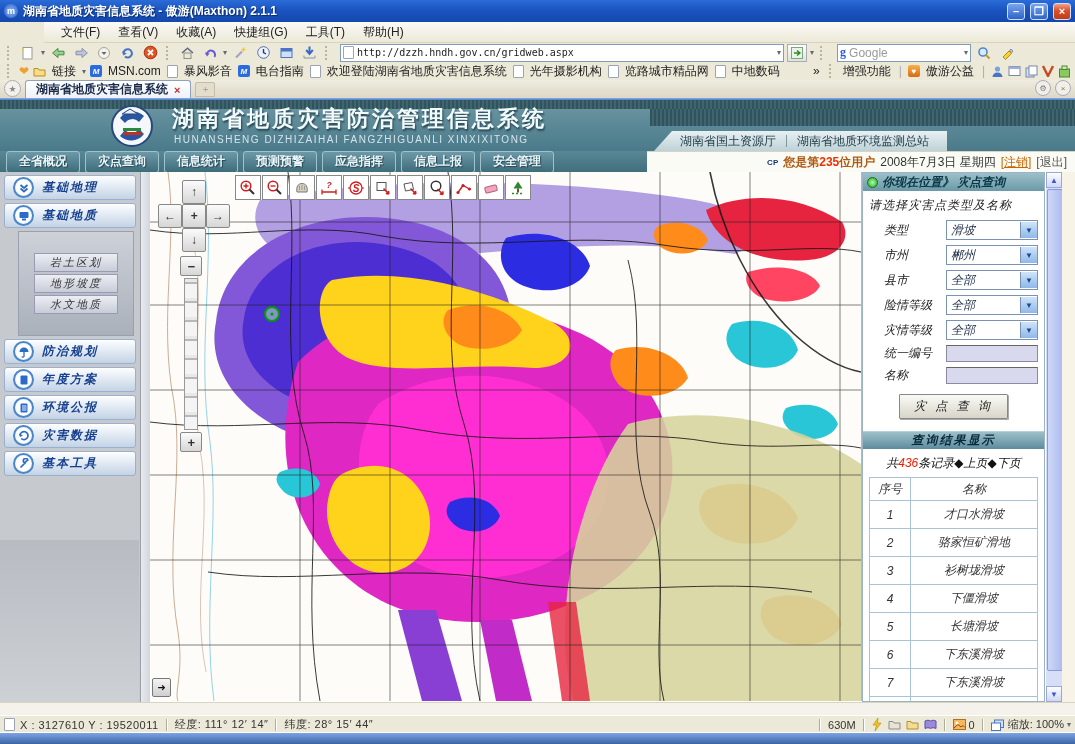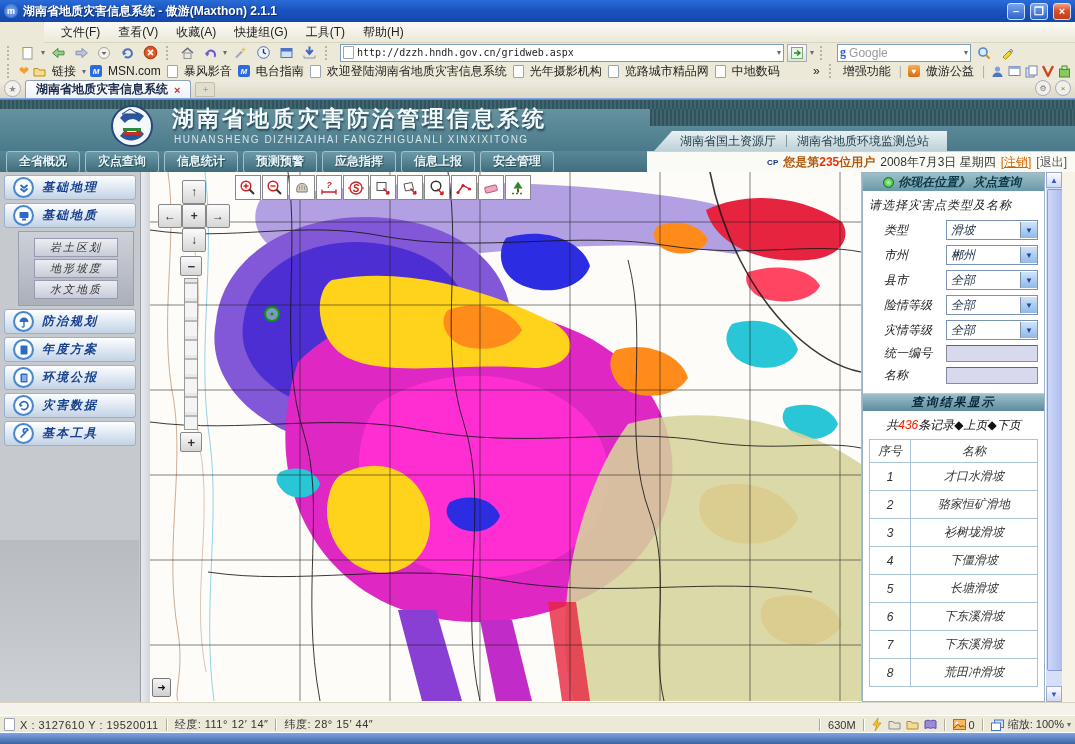--- a/index.html
+++ b/index.html
@@ -94,21 +94,21 @@
   
   .main{position:absolute;top:172px;left:0;width:1075px;height:530px;background:#fff;font-style:italic;}
 
   
   .sidebar{position:absolute;left:0;top:0;width:140px;height:530px;background:#c6cacf;border-right:1px solid #9aa0a8;}
   .sb-btn{display:flex;align-items:center;gap:8px;height:23px;margin:3px 4px 0 4px;padding-left:8px;
     background:linear-gradient(#fdfeff,#c3d3e5);border:1px solid #9ab0cc;border-radius:3px;}
   .sb-circ{width:17px;height:17px;border-radius:50%;background:radial-gradient(#fff 55%,#cfe0f2);
     border:2px solid #4a86c8;}
   .sb-label{color:#16408f;font-weight:bold;font-size:12px;letter-spacing:2px;}
-  .sb-subpanel{margin:3px 6px 0 18px;padding:4px 0;background:linear-gradient(#cdd1d8,#aab0ba);
+  .sb-subpanel{margin:3px 6px 0 18px;padding:19px 0;background:linear-gradient(#cdd1d8,#aab0ba);
     border:1px solid #999fae;}
   .sb-sub{display:block;width:82px;margin:2px auto;padding:1px 0;text-align:center;font-size:11px;color:#333;
     background:linear-gradient(#eceef4,#c8ccd8);border:1px solid #9a9ab4;letter-spacing:2px;}
   .sb-fill{position:absolute;left:0;top:368px;right:1px;bottom:0;background:linear-gradient(#b8bcc2,#cdd1d6);}
   .splitcol{position:absolute;left:141px;top:0;width:9px;height:530px;background:linear-gradient(90deg,#e8eaee,#d2d6dc);}
 
   
   .maparea{position:absolute;left:150px;top:0;width:711px;height:529px;background:#fdfcf8;border-right:1px solid #b8b8b8;overflow:hidden;}
   .mtoolbar{position:absolute;left:85px;top:3px;display:flex;gap:1px;z-index:5;}
   .mbtn{width:24px;height:23px;background:#fff;border:1px solid #888;}
@@ -119,21 +119,21 @@
   .zbtn{width:20px;height:18px;background:linear-gradient(#fbfbfb,#d6d6d6);border:1px solid #888;
     font-weight:bold;font-size:13px;color:#333;border-radius:2px;}
   .ztrack{width:12px;height:150px;margin:2px auto;border:1px solid #999;background:
     repeating-linear-gradient(#e8e8e8 0 3px,#b8b8b8 3px 5px,#f4f4f4 5px 19px);}
   .mapjump{position:absolute;left:2px;bottom:4px;width:17px;height:17px;background:linear-gradient(#f4f4f4,#cfcfcf);
     border:1px solid #777;border-radius:2px;font-size:10px;color:#111;z-index:5;}
 
   
   .qpanel{position:absolute;left:862px;top:0;width:183px;height:530px;background:#fff;border:1px solid #9ab4c4;
     box-sizing:border-box;overflow:hidden;}
-  .qloc{height:18px;display:flex;align-items:center;gap:4px;padding:0 20px;
+  .qloc{height:18px;display:flex;align-items:center;gap:4px;padding:0 4px;
     background:linear-gradient(#9dc0ca,#6b99a8);color:#083846;font-weight:bold;font-size:12px;}
   .greendot{width:9px;height:9px;border-radius:50%;background:radial-gradient(#b8f8b0,#18a818);border:1px solid #0a7a0a;}
   .qform{padding:6px 6px 4px 6px;}
   .qtitle{font-size:12px;color:#222;margin-bottom:6px;letter-spacing:1px;}
   .frow{display:flex;align-items:center;margin-bottom:5px;}
   .flabel{width:62px;font-size:12px;color:#222;flex:none;margin-left:15px;}
   .fselect{flex:1;height:18px;display:flex;align-items:center;background:#fff;border:1px solid #7a92b4;}
   .fselect .val{flex:1;padding-left:4px;font-size:12px;color:#1a2a44;}
   .fselect .arrow{width:16px;height:16px;background:linear-gradient(#cfe4f8,#8fb8e8);border-left:1px solid #7a92b4;
     color:#1a4a9a;font-size:8px;}
@@ -682,20 +682,23 @@
           </span>
         </div>
         <div class="frow">
           <span class="flabel">统一编号</span>
           <span class="finput"></span>
         </div>
         <div class="frow">
           <span class="flabel">名称</span>
           <span class="finput"></span>
         </div>
+        <div class="qbtnrow">
+          <span class="qbtn">灾 点 查 询</span>
+        </div>
       </div>
 
       <div class="rhead">查询结果显示</div>
       <div class="rsummary">
         <span>共</span><b>436</b><span>条记录</span><span>◆上页</span><span>◆下页</span>
       </div>
       <table class="rtable">
         <tbody>
             <tr>
           <th class="cno">序号</th>

